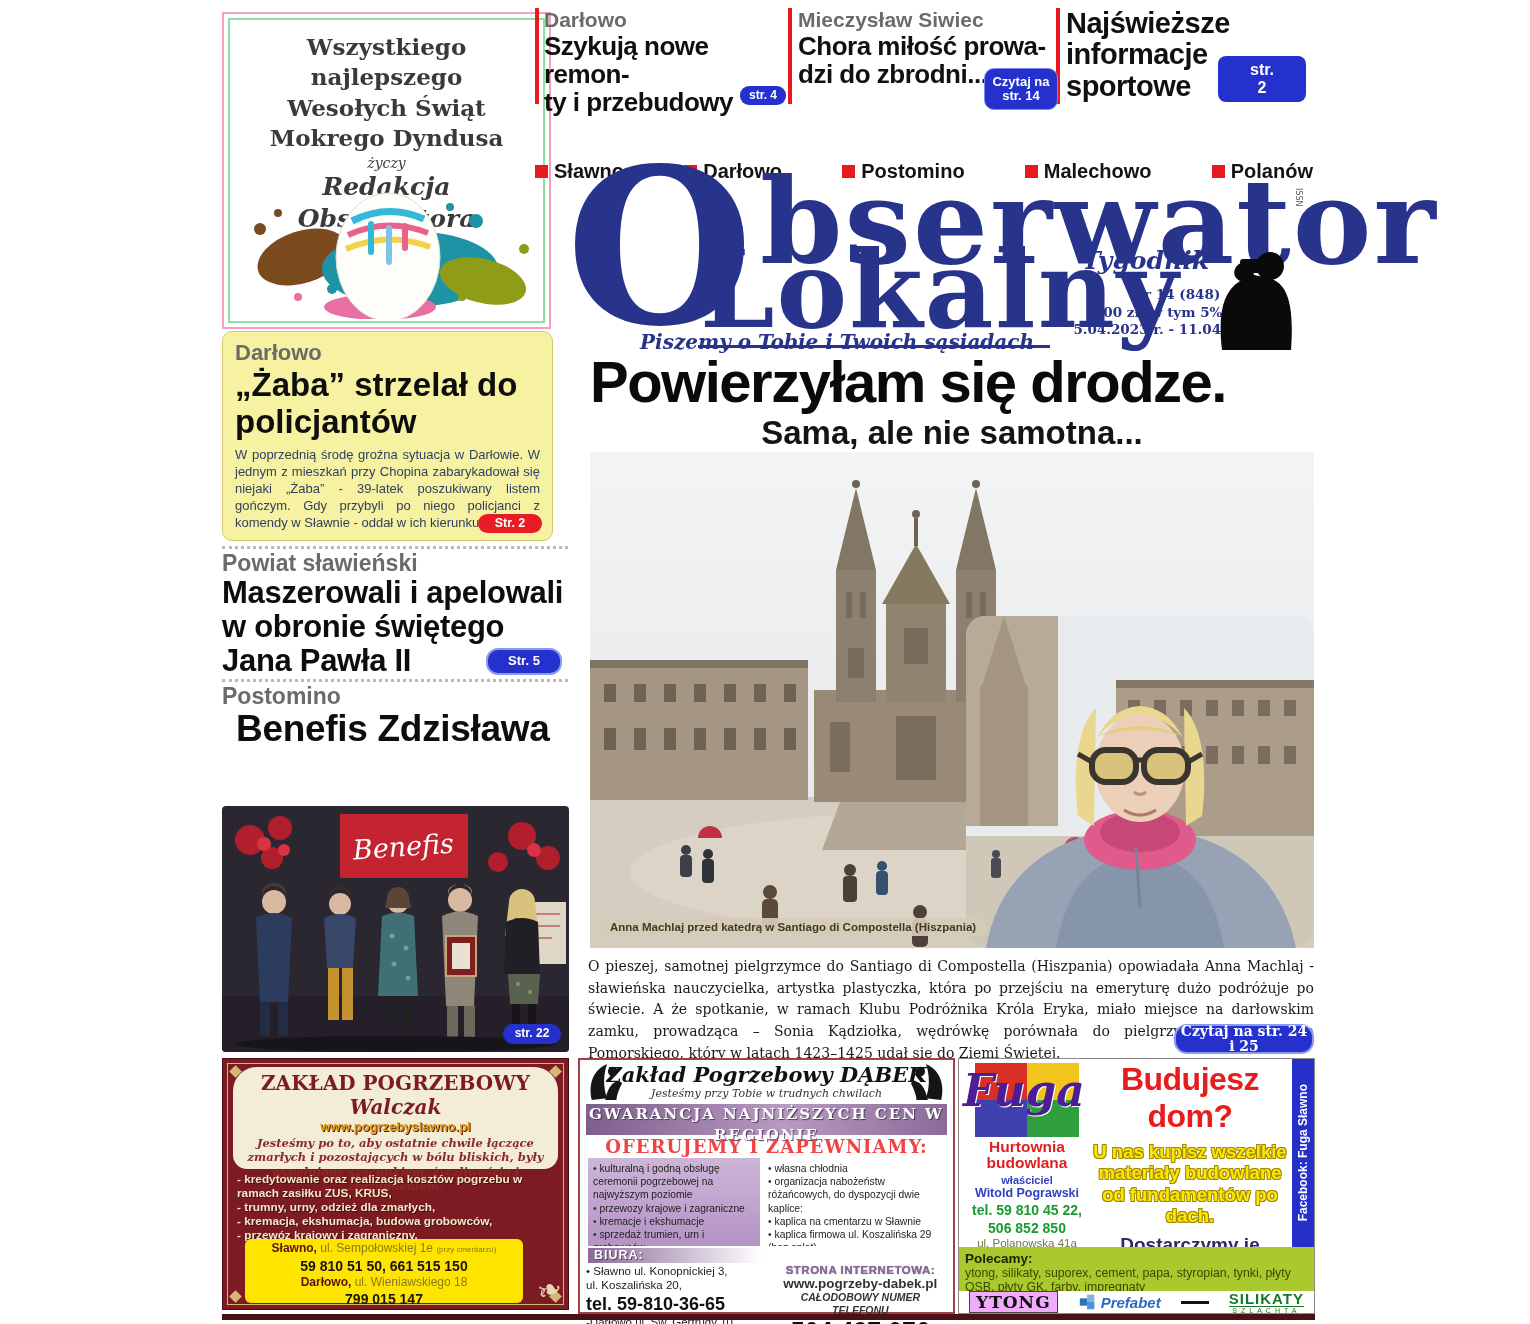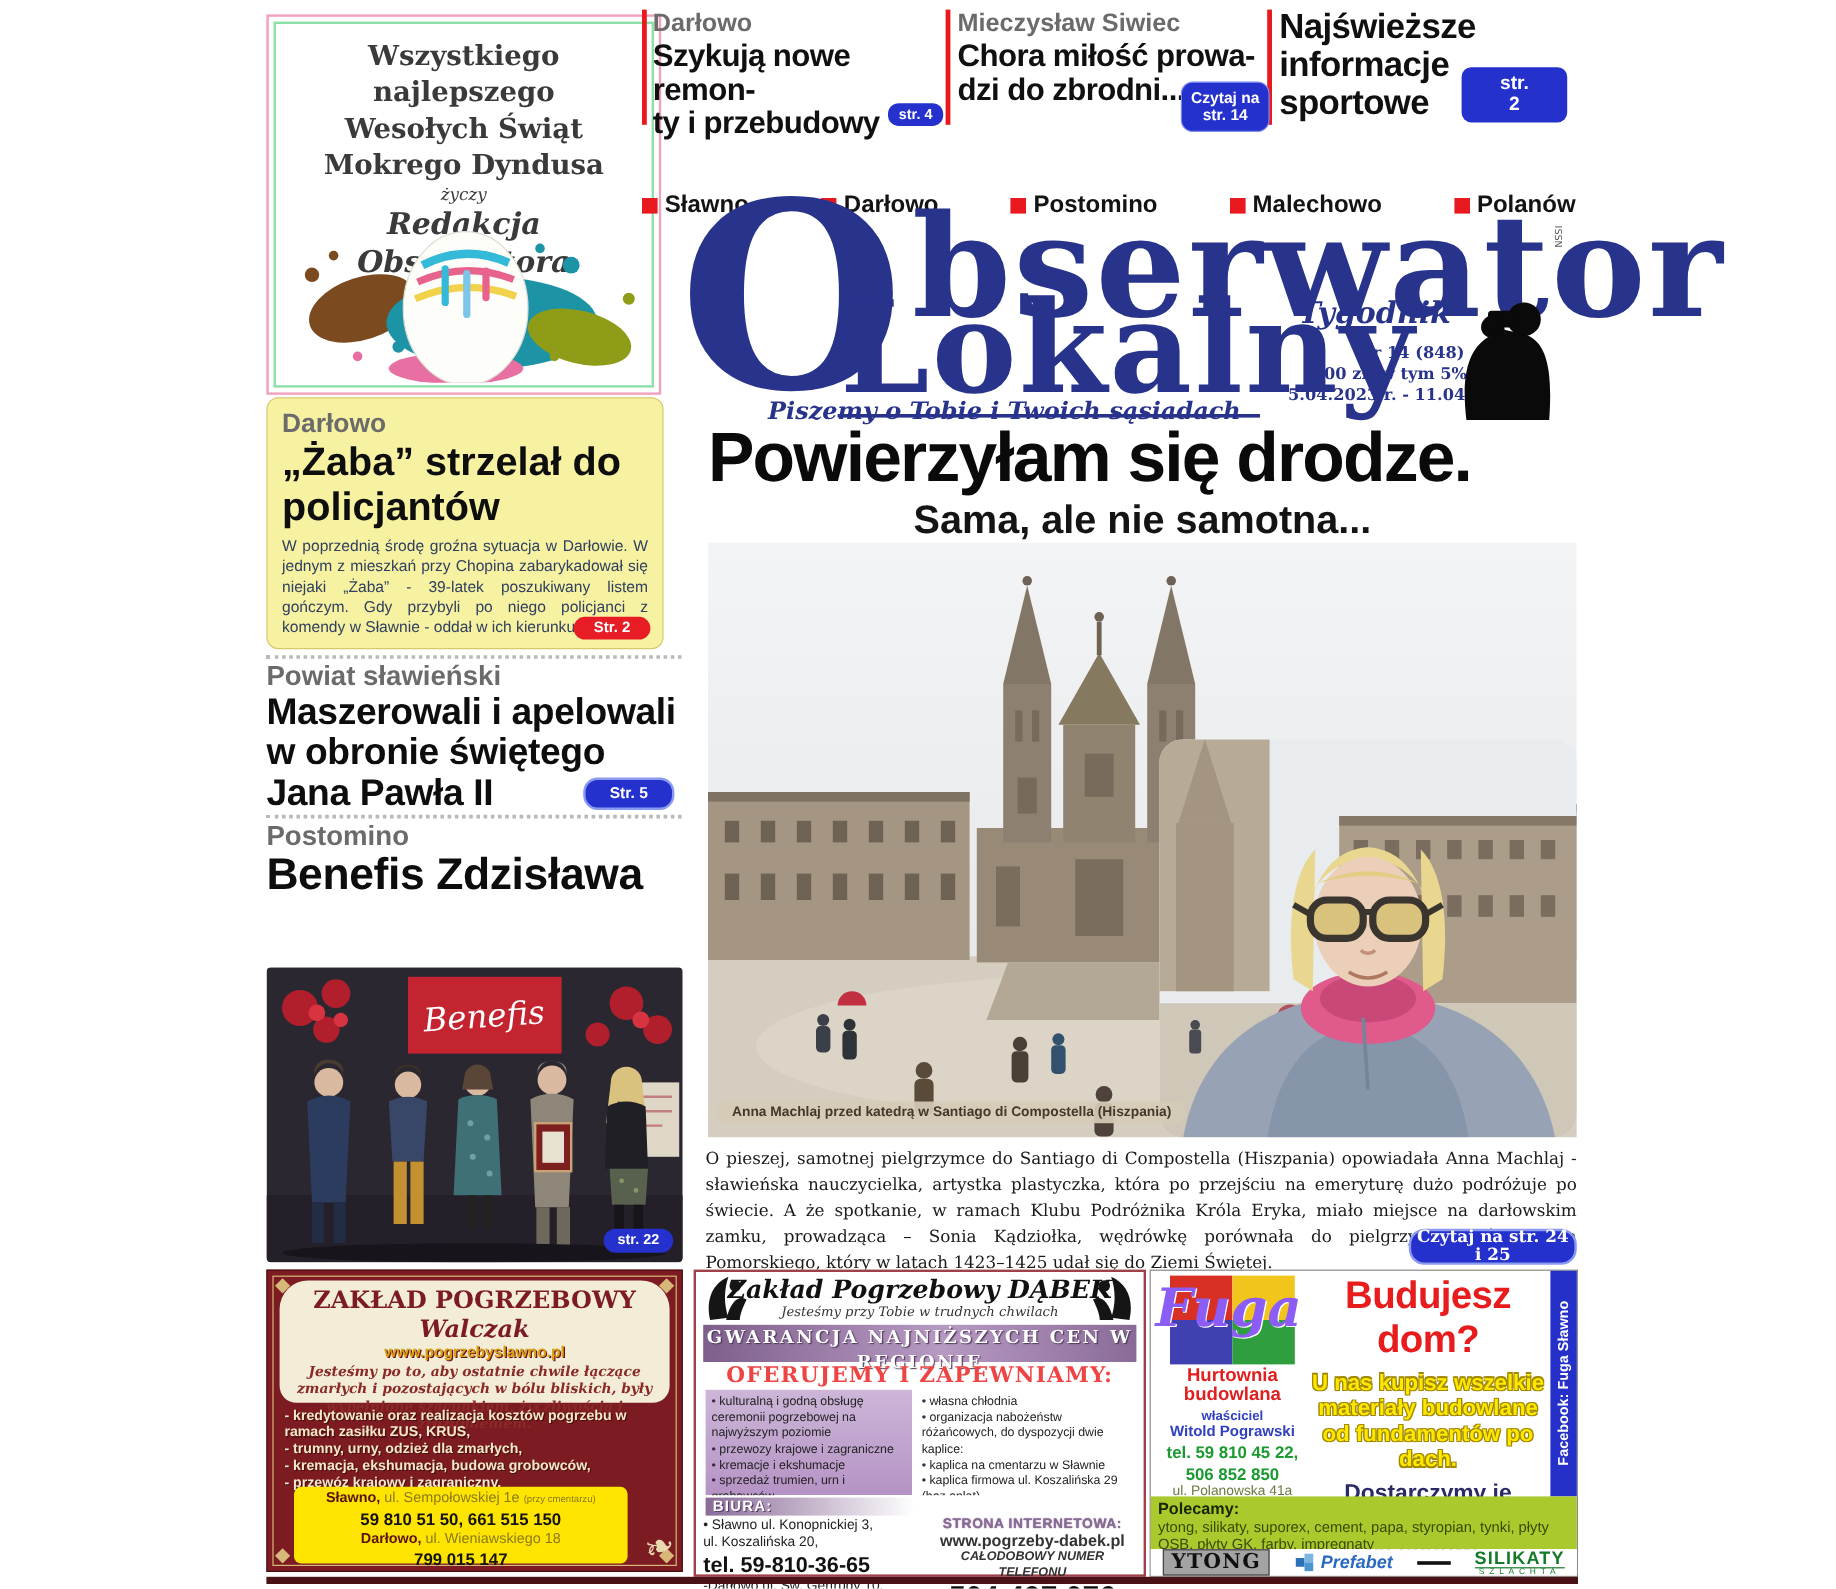--- a/index.html
+++ b/index.html
@@ -134,38 +134,38 @@
   
   .fuga{left:958px;top:1058px;width:357px;height:256px;background:#fff;border:1px solid #8a8a8a;
         box-sizing:border-box;}
   .fb-bar{position:absolute;right:0;top:0;width:22px;height:188px;background:#2430c8;display:flex;
         align-items:center;justify-content:center;}
   .fb-text{writing-mode:vertical-rl;transform:rotate(180deg);color:#fff;font-weight:bold;font-size:12px;}
   .fuga-left{position:absolute;left:6px;top:4px;width:124px;text-align:center;}
   .fuga-squares{position:relative;width:104px;height:74px;margin:0 auto;}
   .fsq{position:absolute;width:52px;height:37px;}
   .fuga-script{position:absolute;left:-12px;top:2px;font-family:"DejaVu Serif",serif;font-style:italic;
-        font-weight:bold;font-size:44px;color:#8b5cf6;text-shadow:1px 1px 0 #fff;}
+        font-weight:bold;font-size:44px;color:#4c1d95;text-shadow:1px 1px 0 #fff;}
   .fuga-hurt{color:#e02020;font-weight:800;font-size:15.5px;line-height:1.05;margin-top:2px;}
   .fuga-owner-l{color:#3040c0;font-weight:bold;font-size:11px;margin-top:2px;}
   .fuga-owner{color:#3040c0;font-weight:bold;font-size:12.5px;}
   .fuga-tel{color:#1a9a30;font-weight:800;font-size:14px;line-height:1.15;margin-top:2px;}
   .fuga-addr{color:#6a7a40;font-size:11.5px;margin-top:1px;}
   .fuga-right{position:absolute;left:132px;top:2px;width:198px;text-align:center;}
   .fuga-head{color:#e81c1c;font-weight:800;font-size:32px;letter-spacing:-0.5px;}
   .fuga-pitch{color:#ffe800;font-weight:800;font-size:18.5px;line-height:1.15;margin-top:6px;
         text-shadow:1px 1px 0 #a08800,-1px -1px 0 #a08800,1px -1px 0 #a08800,-1px 1px 0 #a08800;}
   .fuga-del{color:#2a2a66;font-weight:800;font-size:19px;line-height:1.15;margin-top:8px;}
   .fuga-green{position:absolute;left:0;top:188px;width:355px;height:44px;background:#a9c92c;
         padding:2px 6px;box-sizing:border-box;}
   .fuga-rec-l{font-weight:800;font-size:13.5px;color:#1a2400;}
   .fuga-rec{font-size:12.3px;color:#3a4a00;line-height:1.12;}
   .fuga-logos{position:absolute;left:0;top:232px;width:355px;height:22px;background:#fff;display:flex;
         align-items:center;justify-content:space-around;}
-  .ytong{background:#a3a3a3;border:1px solid #444;padding:0 6px;font-family:"DejaVu Serif",serif;
+  .ytong{background:#f0abfc;border:1px solid #444;padding:0 6px;font-family:"DejaVu Serif",serif;
         font-weight:bold;font-size:17px;letter-spacing:1px;color:#101010;}
   .prefabet{display:flex;align-items:center;gap:3px;color:#2a6ac0;font-weight:bold;font-style:italic;
         font-size:15px;}
   .logo-dash{width:28px;height:3px;background:#111;}
   .silikaty{text-align:center;line-height:1;}
   .sil-top{color:#157a28;font-weight:800;font-size:15px;letter-spacing:1px;border-bottom:1px solid #157a28;}
   .sil-bot{color:#157a28;font-size:7px;letter-spacing:4px;}
 
   .bottombar{left:222px;top:1314px;width:1093px;height:6px;background:#4a1216;}
 </style>
@@ -294,21 +294,21 @@
     <div class="b-red">Str. 2</div>
   </div>
 
   <div class="abs dots" style="left:222px;top:546px;width:346px;"></div>
   <div class="abs sec-kicker" style="left:222px;top:550px;">Powiat sławieński</div>
   <div class="abs sec-title" style="left:222px;top:576px;width:346px;">Maszerowali  i  apelowali w obronie świętego Jana Pawła II</div>
   <div class="abs badge-blue b-str5">Str. 5</div>
 
   <div class="abs dots" style="left:222px;top:679px;width:346px;"></div>
   <div class="abs sec-kicker" style="left:222px;top:683px;">Postomino</div>
-  <div class="abs sec-title" style="left:222px;top:709px;width:346px;font-size:37px;">
+  <div class="abs sec-title" style="left:236px;top:709px;width:346px;font-size:37px;">
     <div>Benefis Zdzisława</div>
   </div>
 
   <div class="abs benefis">
     <svg width="347" height="246" viewBox="0 0 347 246" preserveAspectRatio="none">
       <rect width="347" height="246" fill="#2b2731"></rect>
       <rect y="190" width="347" height="56" fill="#241f29"></rect>
       <rect x="118" y="8" width="128" height="64" fill="#c32430"></rect>
       <text x="182" y="50" text-anchor="middle" font-family="DejaVu Serif, serif" font-style="italic" font-size="27" fill="#ffffff" transform="rotate(-4 182 50)">Benefis</text>
       <g fill="#b21f2c">

